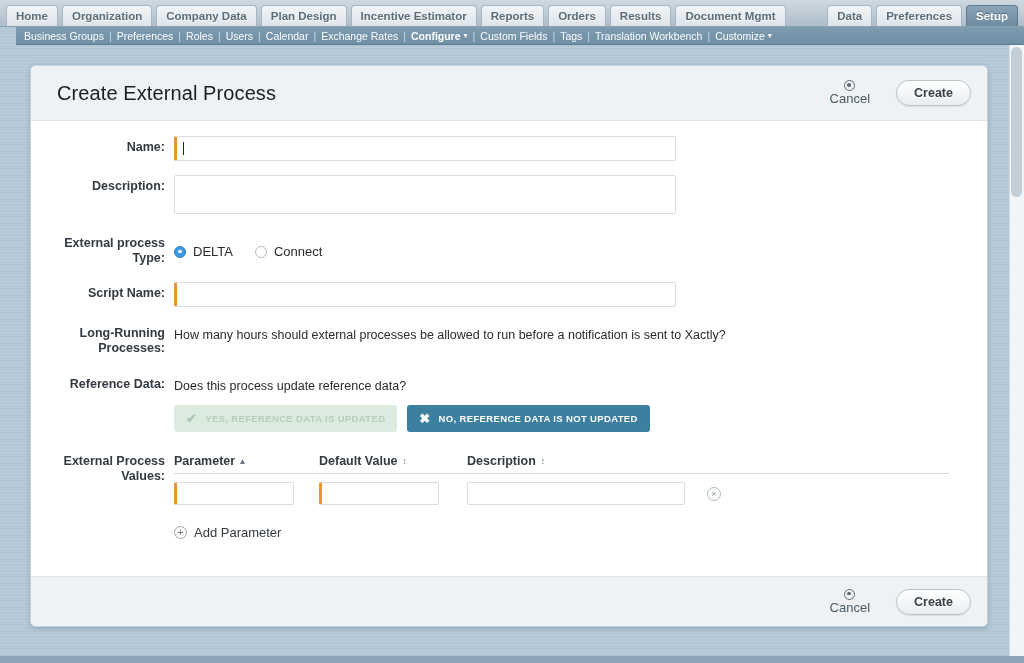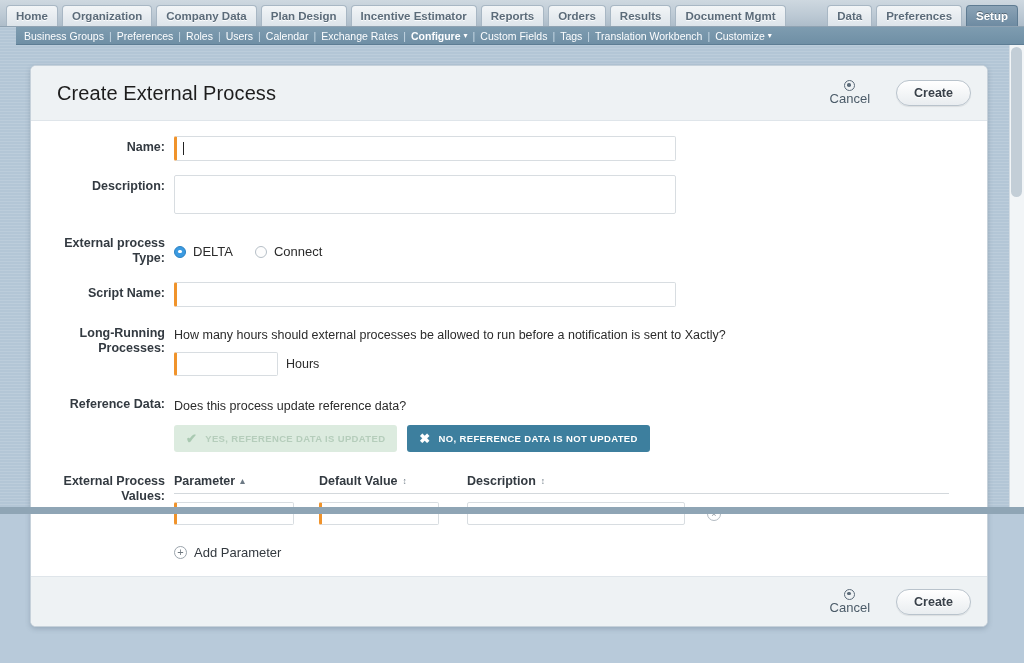--- a/index.html
+++ b/index.html
@@ -7,21 +7,21 @@
     margin: 0; padding: 0;
     width: 1024px; height: 663px;
     overflow: hidden;
     font-family: "Liberation Sans", sans-serif;
     background: #b8cada;
   }
 
   
   #page {
     position: relative;
-    width: 1024px; height: 514px;
+    width: 1024px; height: 663px;
     background:
       repeating-linear-gradient(0deg, rgba(255,255,255,.12) 0 1px, rgba(0,0,0,0) 1px 3px),
       #b3c6d6;
   }
 
   
   #topbar {
     position: absolute; top: 0; left: 0; width: 1024px; height: 27px;
     background: linear-gradient(#ced8e0, #bcc9d4 60%, #aebdca);
     border-bottom: 1px solid #8fa2b2;
@@ -345,24 +345,20 @@
         </div>
       </div>
 
       <div class="row" style="margin-bottom:20px;">
         <div class="lbl" style="padding-top:1px;">
           <span>Long-Running</span><br>
           <span>Processes:</span>
         </div>
         <div class="fld">
           <div class="qtext">How many hours should external processes be allowed to run before a notification is sent to Xactly?</div>
-          <div class="hours-line">
-            <input id="f-hours" class="txt" type="text" value="" style="">
-            <span>Hours</span>
-          </div>
         </div>
       </div>
 
       <div class="row" style="margin-bottom:22px;">
         <div class="lbl" style="padding-top:1px;">Reference Data:</div>
         <div class="fld">
           <div class="qtext">Does this process update reference data?</div>
           <div class="toggles">
             <div class="tg yes">
               <span class="g">✔</span>

